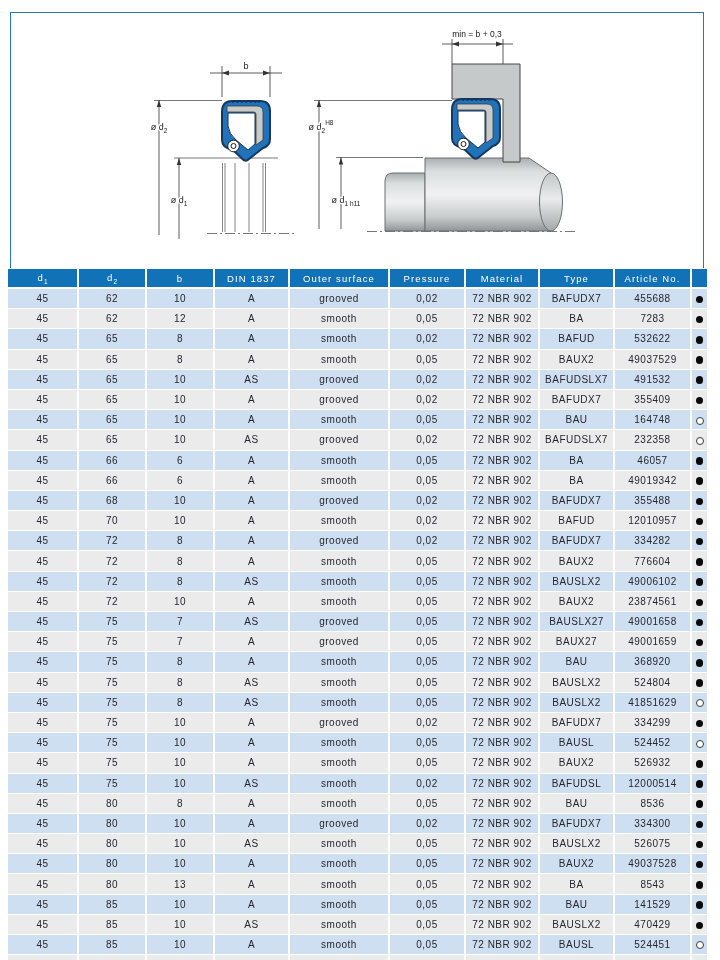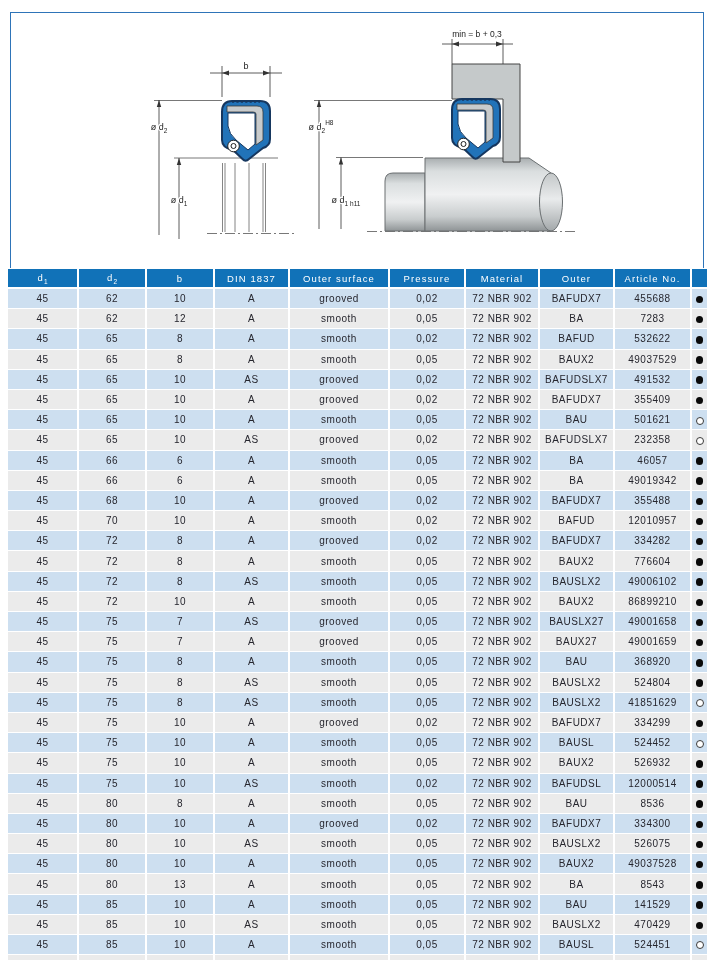--- a/index.html
+++ b/index.html
@@ -167,21 +167,21 @@
     </colgroup>
     <thead>
       <tr>
           <th>d<sub>1</sub></th>
           <th>d<sub>2</sub></th>
           <th>b</th>
           <th>DIN 1837</th>
           <th>Outer surface</th>
           <th>Pressure</th>
           <th>Material</th>
-          <th>Outer</th>
+          <th>Type</th>
           <th>Article No.</th>
           <th></th>
         </tr>
     </thead>
     <tbody>
         <tr>
           <td>45</td>
           <td>62</td>
           <td>10</td>
           <td>A</td>
@@ -254,21 +254,21 @@
         </tr>
         <tr>
           <td>45</td>
           <td>65</td>
           <td>10</td>
           <td>A</td>
           <td>smooth</td>
           <td>0,05</td>
           <td>72 NBR 902</td>
           <td>BAU</td>
-          <td>501621</td>
+          <td>164748</td>
           <td><span class="dot open"></span></td>
         </tr>
         <tr>
           <td>45</td>
           <td>65</td>
           <td>10</td>
           <td>AS</td>
           <td>grooved</td>
           <td>0,02</td>
           <td>72 NBR 902</td>
@@ -362,21 +362,21 @@
         </tr>
         <tr>
           <td>45</td>
           <td>72</td>
           <td>10</td>
           <td>A</td>
           <td>smooth</td>
           <td>0,05</td>
           <td>72 NBR 902</td>
           <td>BAUX2</td>
-          <td>86899210</td>
+          <td>23874561</td>
           <td><span class="dot filled"></span></td>
         </tr>
         <tr>
           <td>45</td>
           <td>75</td>
           <td>7</td>
           <td>AS</td>
           <td>grooved</td>
           <td>0,05</td>
           <td>72 NBR 902</td>

